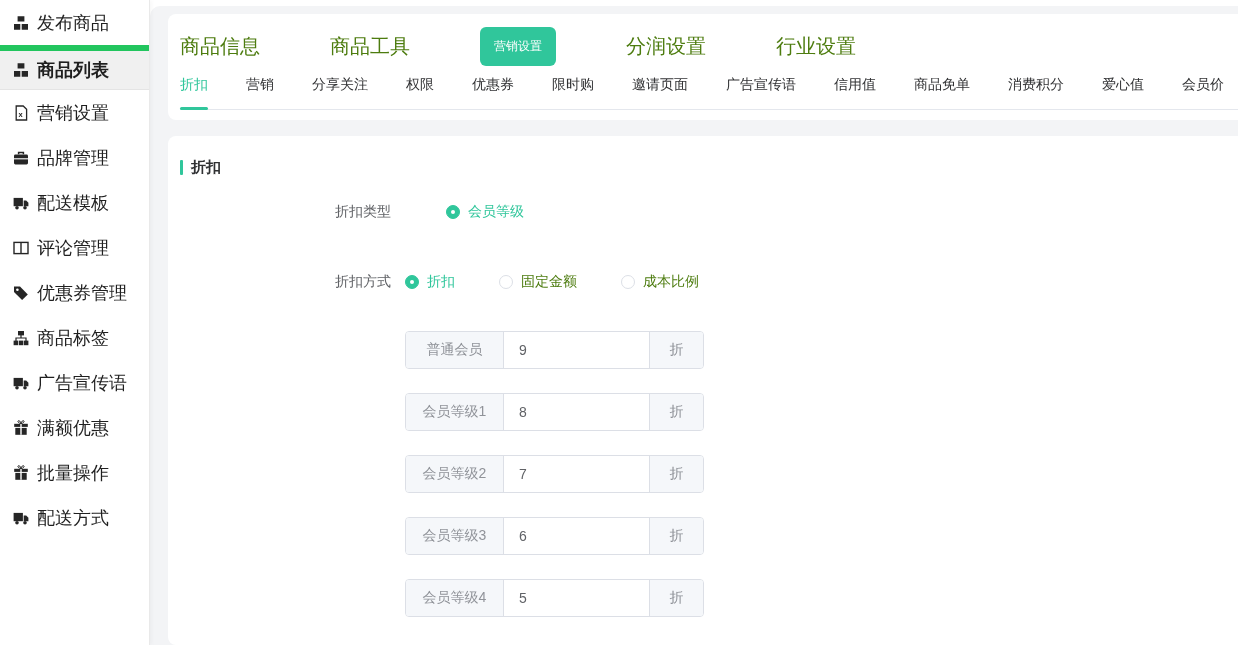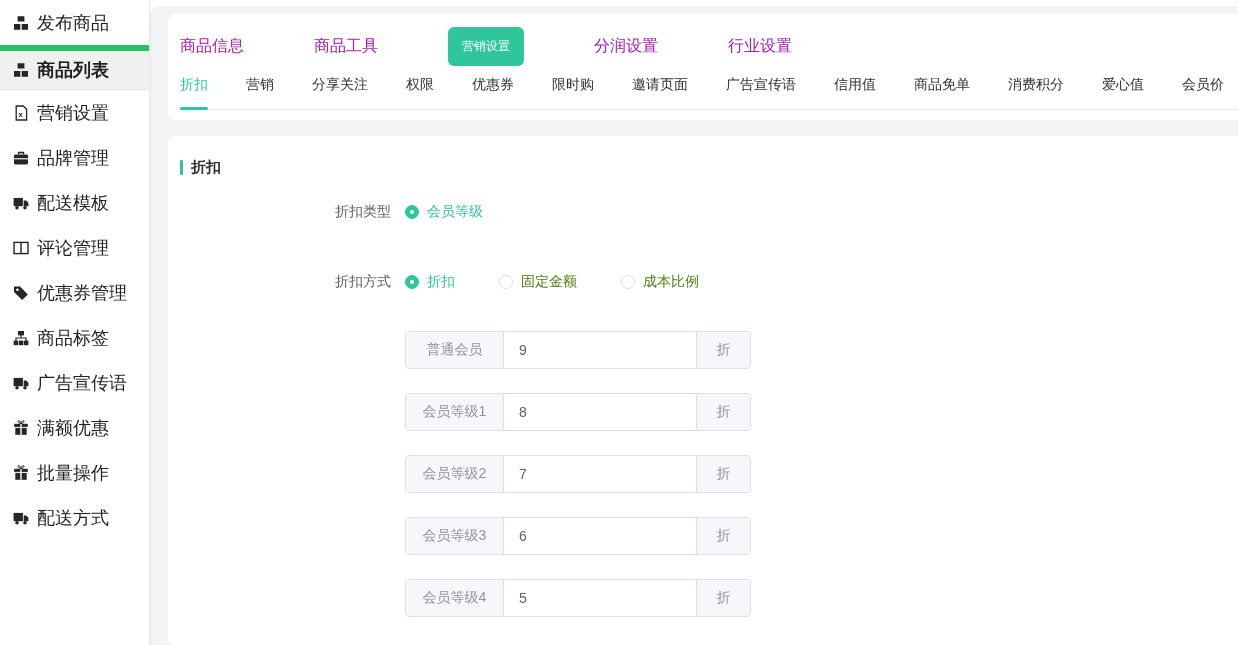--- a/index.html
+++ b/index.html
@@ -30,21 +30,21 @@
   .main {
     position:absolute; left:150px; right:0; top:6px; bottom:0;
     background:#f3f4f6; border-top-left-radius:10px;
     padding:8px 0 0 18px; display:flex; flex-direction:column; overflow:hidden;
   }
   .card { background:#fff; border-radius:8px 0 0 8px; }
   
   .tabs-card { height:106px; flex:0 0 106px; padding:0 0 0 12px; overflow:hidden; }
   .tabs-row1 { display:flex; align-items:center; height:56px; margin-top:4px; }
   .tab1 {
-    font-size:16px; color:#a21caf; margin-right:70px;
+    font-size:20px; color:#4d7c0f; margin-right:70px;
     white-space:nowrap; cursor:pointer;
   }
   .tab1.active {
     background:var(--accent); color:#fff; font-size:12px;
     padding:11px 14px; border-radius:6px;
   }
   .tabs-row2 {
     display:flex; align-items:flex-end; white-space:nowrap; flex-wrap:nowrap;
     border-bottom:1px solid #e4e7ed; margin-top:2px;
   }
@@ -60,40 +60,40 @@
   
   .content-card { flex:1 1 auto; margin-top:16px; padding:22px 0 0 12px; overflow:hidden; }
   .section-title { display:flex; align-items:center; }
   .section-bar { width:3px; height:15px; background:var(--accent); border-radius:1px; margin-right:8px; }
   .section-text { font-size:15px; font-weight:bold; color:#303133; }
   .form-row { display:flex; align-items:center; }
   .form-label {
     width:225px; flex:0 0 225px; text-align:right; padding-right:14px;
     font-size:14px; color:#606266;
   }
-  .row-type { margin-top:26px; }
+  .row-type { margin-top:26px;gap:41px; }
   .row-mode { margin-top:52px; }
   .radio-group { display:flex; align-items:center; }
   .radio-option { display:flex; align-items:center; margin-right:44px; cursor:pointer; }
   .radio {
     width:14px; height:14px; border-radius:50%; border:1px solid #dcdfe6;
     background:#fff; position:relative; flex:0 0 14px;
   }
   .radio.checked { background:var(--accent); border-color:var(--accent); }
   .radio.checked::after {
     content:""; position:absolute; top:50%; left:50%; width:4px; height:4px;
     background:#fff; border-radius:50%; transform:translate(-50%,-50%);
   }
   .radio-label { margin-left:8px; font-size:14px; color:#4d7c0f; }
   .radio-option.checked .radio-label { color:var(--accent); }
   
   .levels { margin-top:40px; }
   .level-row { display:flex; align-items:center; margin-bottom:24px; }
   .input-group {
-    display:flex; align-items:stretch; height:38px; width:346px;
+    display:flex; align-items:stretch; height:38px; width:299px;
     border:1px solid #dcdfe6; border-radius:4px; overflow:hidden; background:#fff;
   }
   .ig-prepend {
     width:98px; flex:0 0 98px; background:#f5f7fa; border-right:1px solid #dcdfe6;
     display:flex; align-items:center; justify-content:center;
     color:#909399; font-size:14px;
   }
   .ig-input {
     flex:1 1 auto; border:none; outline:none; padding:0 15px;
     font-size:14px; color:#606266; font-family:inherit; background:#fff; min-width:0;

